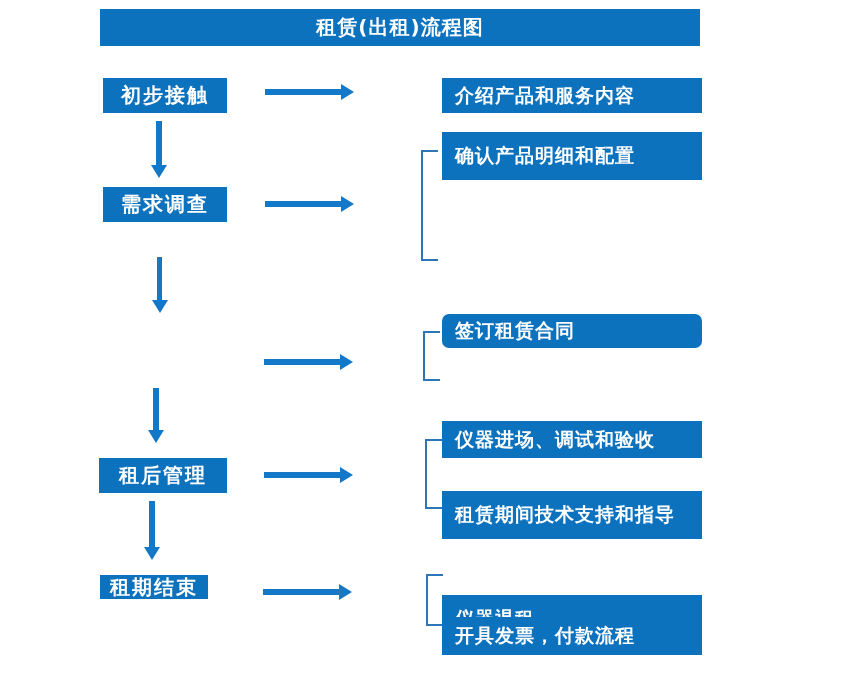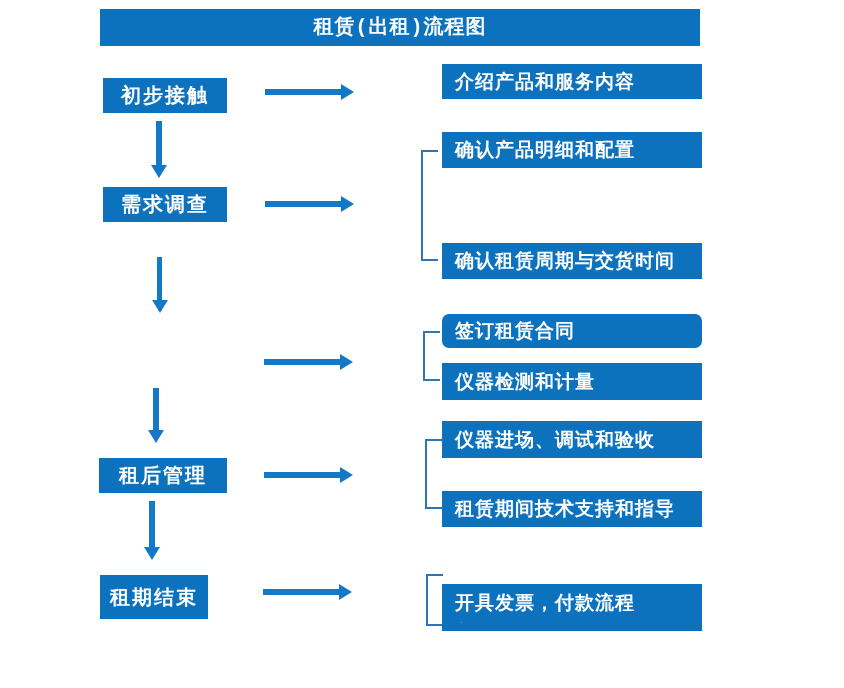--- a/index.html
+++ b/index.html
@@ -2,21 +2,21 @@
 <html style="--box-blue: #0D72BE; --arrow-blue: #1478C8; --bracket-blue: #2E75B6; --text: #FFFFFF; --background: #FFFFFF;"><head>
 <meta charset="utf-8">
 <style>
   :root {
     --box-blue: #0D72BE;
     --arrow-blue: #1478C8;
     --bracket-blue: #2E75B6;
     --text: #FFFFFF;
     --background: #FFFFFF;
   }
-  * { margin: 0; padding: 0; box-sizing: border-box; font-family: Liberation Mono, monospace; }
+  * { margin: 0; padding: 0; box-sizing: border-box; }
   html, body {
     width: 844px; height: 688px;
     background: var(--background);
     font-family: "DejaVu Sans", "Liberation Sans", sans-serif;
     overflow: hidden;
   }
   .canvas { position: relative; width: 844px; height: 688px; background: var(--background); }
 
   .title-bar {
     position: absolute; left: 100px; top: 9px; width: 600px; height: 37px;
@@ -26,21 +26,21 @@
   }
 
   .step-box {
     position: absolute; background: var(--box-blue); color: var(--text);
     font-size: 20px; font-weight: bold; text-align: center;
     display: flex; align-items: center; justify-content: center;
     letter-spacing: 2px; white-space: nowrap;
   }
 
   .detail-box {
-    position: absolute; left: 442px; width: 260px; height: 36px;
+    position: absolute; left: 442px; width: 260px; height: 48px;
     background: var(--box-blue); color: var(--text);
     font-size: 19px; font-weight: bold;
     display: flex; align-items: center; padding-left: 13px;
     letter-spacing: 1px; white-space: nowrap;
   }
 
   
   .harrow {
     position: absolute; width: 76px; height: 6px; background: var(--arrow-blue);
   }
@@ -74,41 +74,39 @@
 </head>
 <body>
 
 <div class="canvas">
 
   <div class="title-bar">租赁(出租)流程图</div>
 
   <div class="step-box" style="left:103px; top:187px; width:124px; height:35px;">需求调查</div>
   <div class="step-box" style="left:103px; top:78px;  width:124px; height:35px;">初步接触</div>
   <div class="step-box" style="left:99px;  top:458px; width:128px; height:35px;">租后管理</div>
-  <div class="step-box" style="left:100px; top:575px; width:108px; height:44px;">租期结束</div>
+  <div class="step-box" style="left:100px; top:575px; width:108px; height:24px;">租期结束</div>
 
   <div class="varrow" style="left:156px; top:121px; height:44px;"></div>
   <div class="varrow" style="left:157px; top:257px; height:43px; width:5px;"></div>
   <div class="varrow" style="left:153px; top:388px; height:42px;"></div>
   <div class="varrow" style="left:149px; top:501px; height:46px;"></div>
 
   <div class="harrow" style="left:265px; top:89px;"></div>
   <div class="harrow" style="left:265px; top:201px;"></div>
   <div class="harrow" style="left:264px; top:359px;"></div>
   <div class="harrow" style="left:264px; top:472px;"></div>
   <div class="harrow" style="left:263px; top:589px;"></div>
 
   <div class="bracket" style="left:421px; top:150px; height:111px;"></div>
   <div class="bracket" style="left:423px; top:331px; height:50px;"></div>
   <div class="bracket" style="left:425px; top:439px; height:70px;"></div>
   <div class="bracket" style="left:426px; top:574px; height:52px;"></div>
 
-  <div class="detail-box" style="top:64px;  height:35px;">介绍产品和服务内容</div>
+  <div class="detail-box" style="top:78px;  height:35px;">介绍产品和服务内容</div>
   <div class="detail-box" style="top:132px;">确认产品明细和配置</div>
-  <div class="detail-box" style="top:243px;">确认租赁周期与交货时间</div>
   <div class="detail-box" style="top:314px; height:34px;border-radius:7px;">签订租赁合同</div>
-  <div class="detail-box" style="top:363px; height:37px;">仪器检测和计量</div>
   <div class="detail-box" style="top:421px; height:37px;">仪器进场、调试和验收</div>
   <div class="detail-box" style="top:491px;">租赁期间技术支持和指导</div>
   <div class="detail-box" style="top:557px;margin-top:38px;">仪器退租</div>
-  <div class="detail-box" style="top:584px; height:38px;">开具发票，付款流程</div>
+  <div class="detail-box" style="top:617px; height:38px;">开具发票，付款流程</div>
 
 </div>
 
 </body></html>

